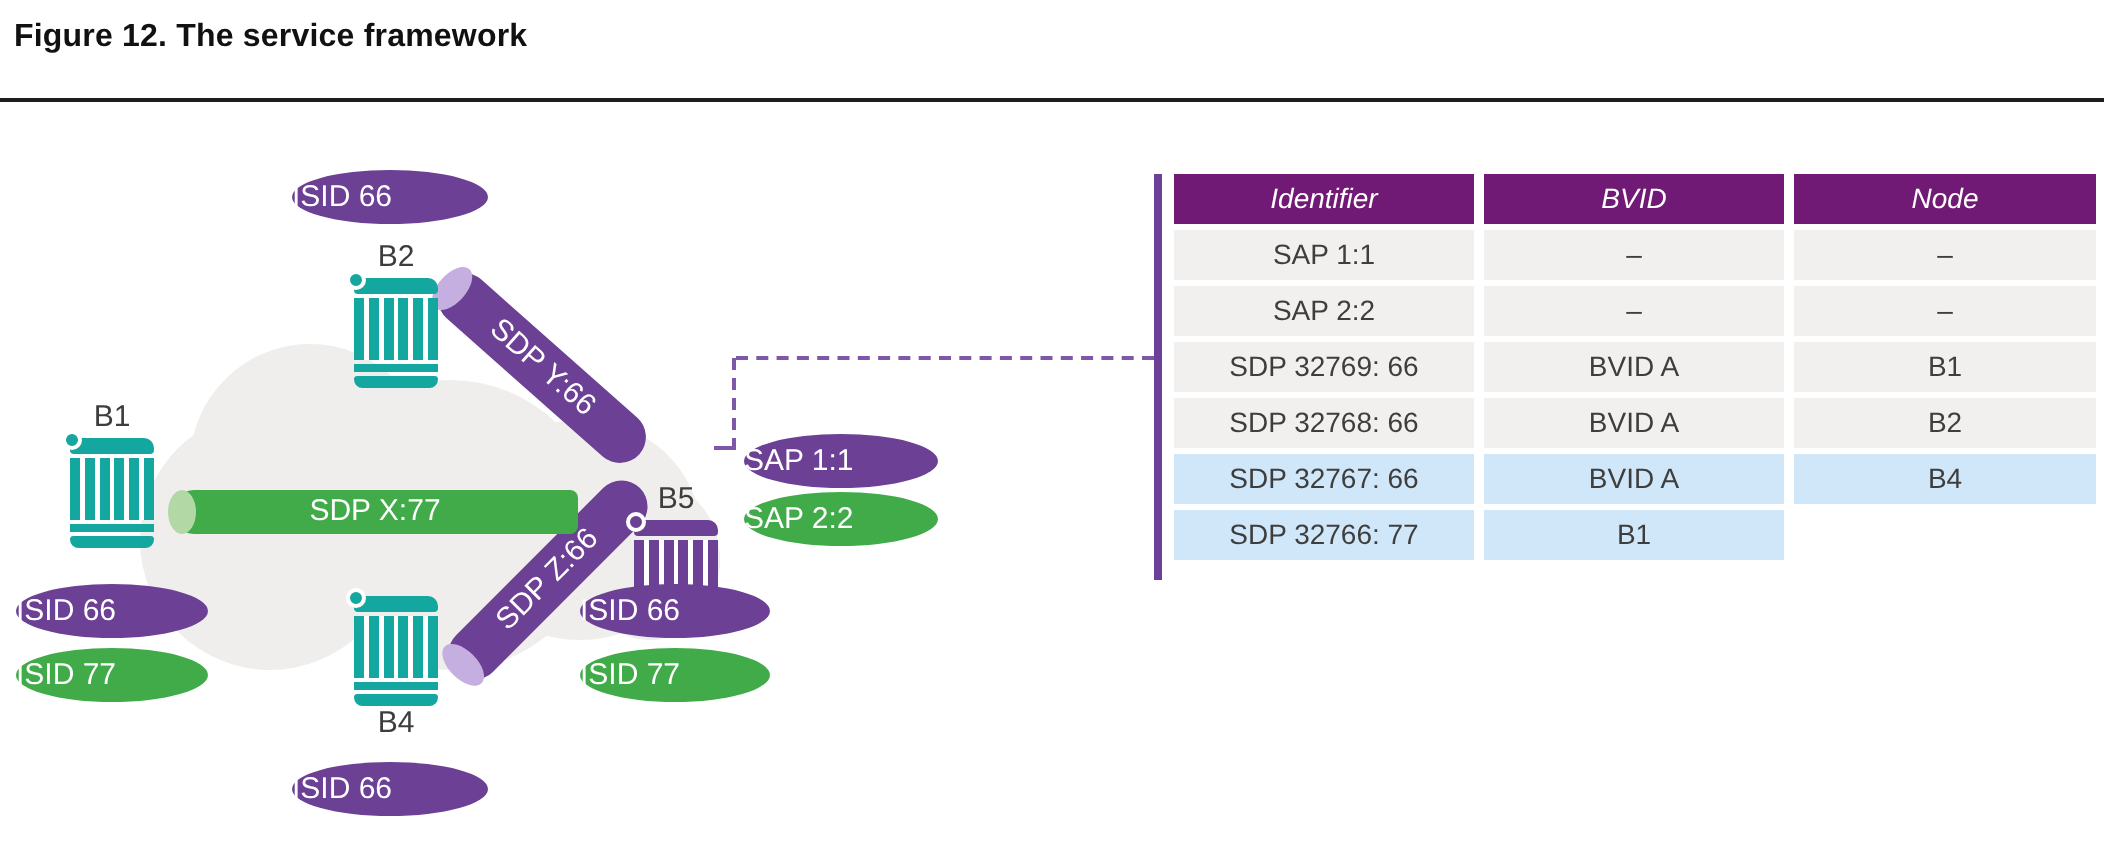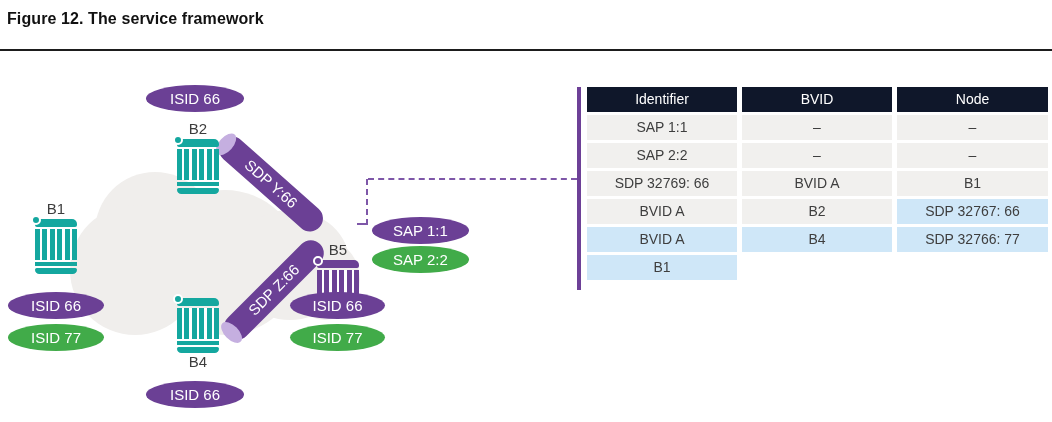--- a/index.html
+++ b/index.html
@@ -42,38 +42,38 @@
   .nicon .nmid { height:31px; margin-top:2px;
     background:repeating-linear-gradient(90deg, var(--c) 0 5px, #ffffff 5px 7.4px); }
   .nicon .nb1 { height:4px; margin-top:2px; background:var(--c); }
   .nicon .nb2 { height:6px; margin-top:2px; background:var(--c); border-radius:2px 2px 5px 5px; }
   .nicon .ndot { position:absolute; left:-4px; top:-4px; width:6px; height:6px;
     background:var(--c); border:2.5px solid #ffffff; border-radius:50%; }
 
   
   .badge {
     position:absolute; height:27px; border-radius:50%;
-    color:#ffffff; font-size:15px; text-align:center; line-height:27px;
+    color:#ffffff; font-size:15px; line-height:27px;
   }
   .badge.purpleBg { background:#6b4095; }
   .badge.greenBg { background:#41ab49; }
 
   
   .dash { position:absolute; }
 
   
   .tbar { position:absolute; left:577px; top:87px; width:4px; height:203px; background:#6d4097; }
   .tgrid {
     position:absolute; left:587px; top:87px;
     display:grid; grid-template-columns:150px 150px 151px;
     grid-auto-rows:25px; row-gap:3px; column-gap:5px;
   }
   .th {
-    background:#0f172a; color:#ffffff; font-size:14px;
-    text-align:center; line-height:25px;
+    background:#701a75; color:#ffffff; font-size:14px;
+    text-align:center; line-height:25px;font-style:italic;
   }
   .td {
     font-size:14px; color:#3e3e3e; text-align:center; line-height:25px;
   }
   .td.gray { background:#f1f0ee; }
   .td.blue { background:#cfe7f8; }
 </style>
 </head>
 <body>
 
@@ -88,20 +88,24 @@
   <div class="cloud" style="left:230px;top:210px;width:120px;height:110px;"></div>
   <div class="cloud" style="left:290px;top:240px;width:70px;height:80px;"></div>
 
   <div class="pipe purple diag" style="left:206px;top:171px;width:130px;transform:rotate(41.5deg);">
     <span class="cap"></span>
     <span class="plabel">SDP Y:66</span>
   </div>
   <div class="pipe purple diag" style="left:209px;top:277px;width:130px;transform:rotate(-45deg);">
     <span class="cap"></span>
     <span class="plabel">SDP Z:66</span>
+  </div>
+  <div class="pipe green" style="left:86px;top:245px;width:203px;">
+    <span class="cap"></span>
+    <span class="plabel">SDP X:77</span>
   </div>
 
   <div class="dash" style="left:357px;top:223px;width:11px;border-top:2px dashed #7e57a8;"></div>
   <div class="dash" style="left:366px;top:179px;height:46px;border-left:2px dashed #7e57a8;"></div>
   <div class="dash" style="left:368px;top:178px;width:209px;border-top:2px dashed #7e57a8;"></div>
 
   <div class="node" style="left:35px;top:200px;--c:#14a79f;">
     <div class="nlabel">B1</div>
     <div class="nicon">
       <div class="ntop"></div>
@@ -162,20 +166,21 @@
     <div class="td gray">–</div>
 
     <div class="td gray">SAP 2:2</div>
     <div class="td gray">–</div>
     <div class="td gray">–</div>
 
     <div class="td gray">SDP 32769: 66</div>
     <div class="td gray">BVID A</div>
     <div class="td gray">B1</div>
 
+    <div class="td gray">SDP 32768: 66</div>
     <div class="td gray">BVID A</div>
     <div class="td gray">B2</div>
 
     <div class="td blue">SDP 32767: 66</div>
     <div class="td blue">BVID A</div>
     <div class="td blue">B4</div>
 
     <div class="td blue">SDP 32766: 77</div>
     <div class="td blue">B1</div>
   </div>

